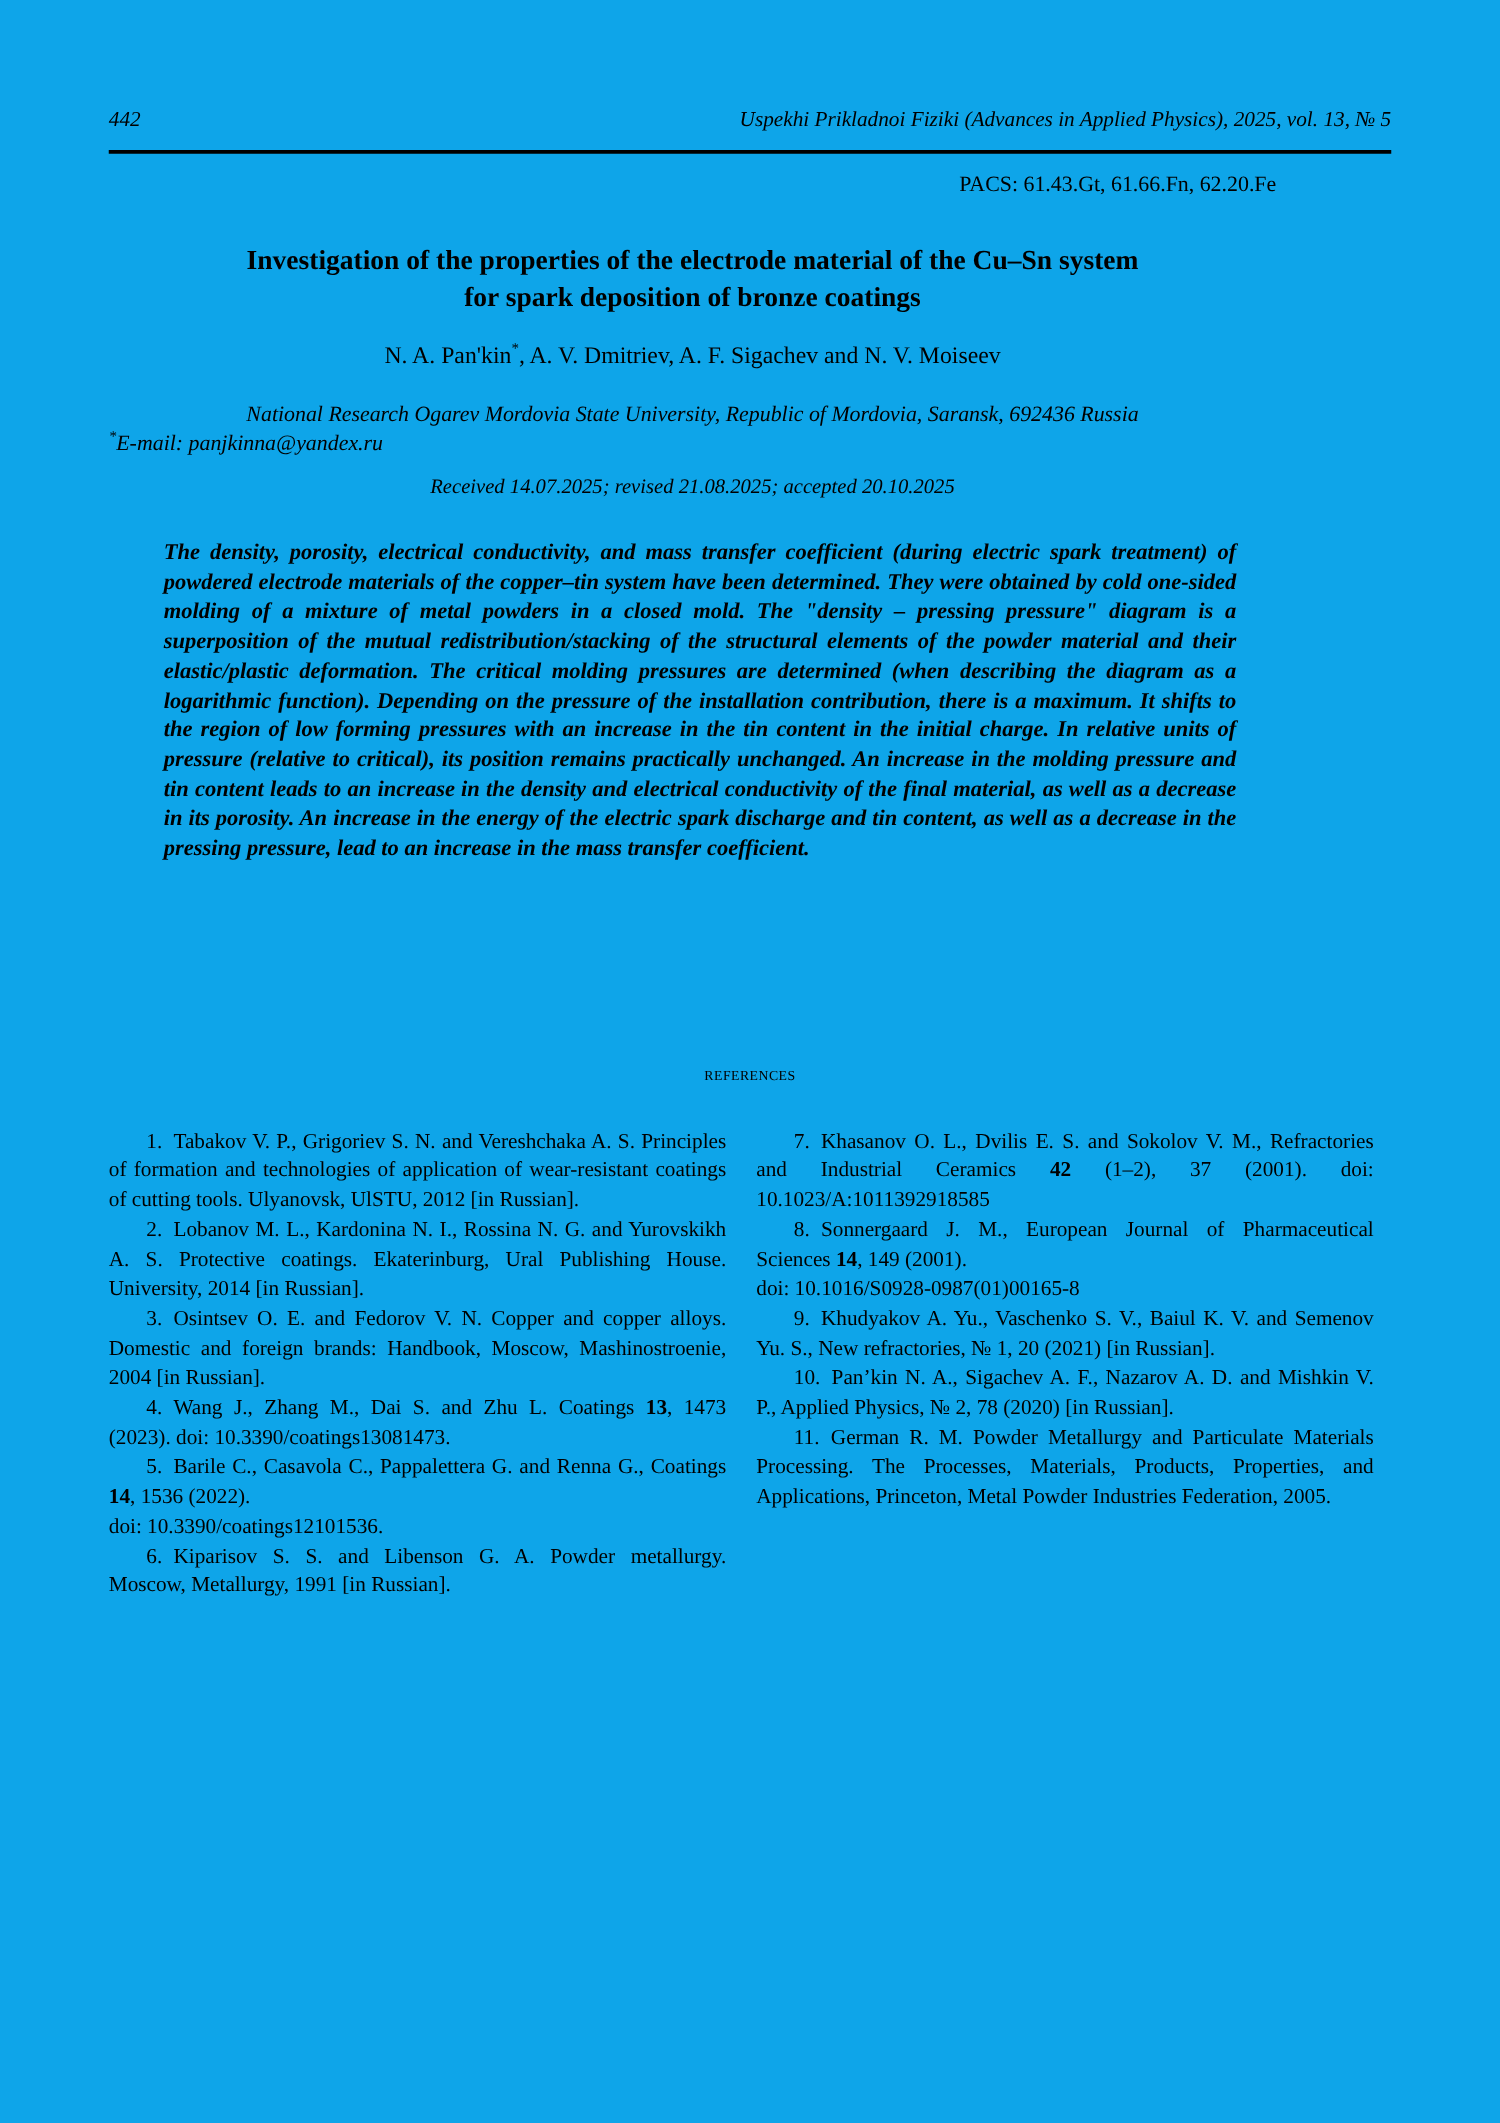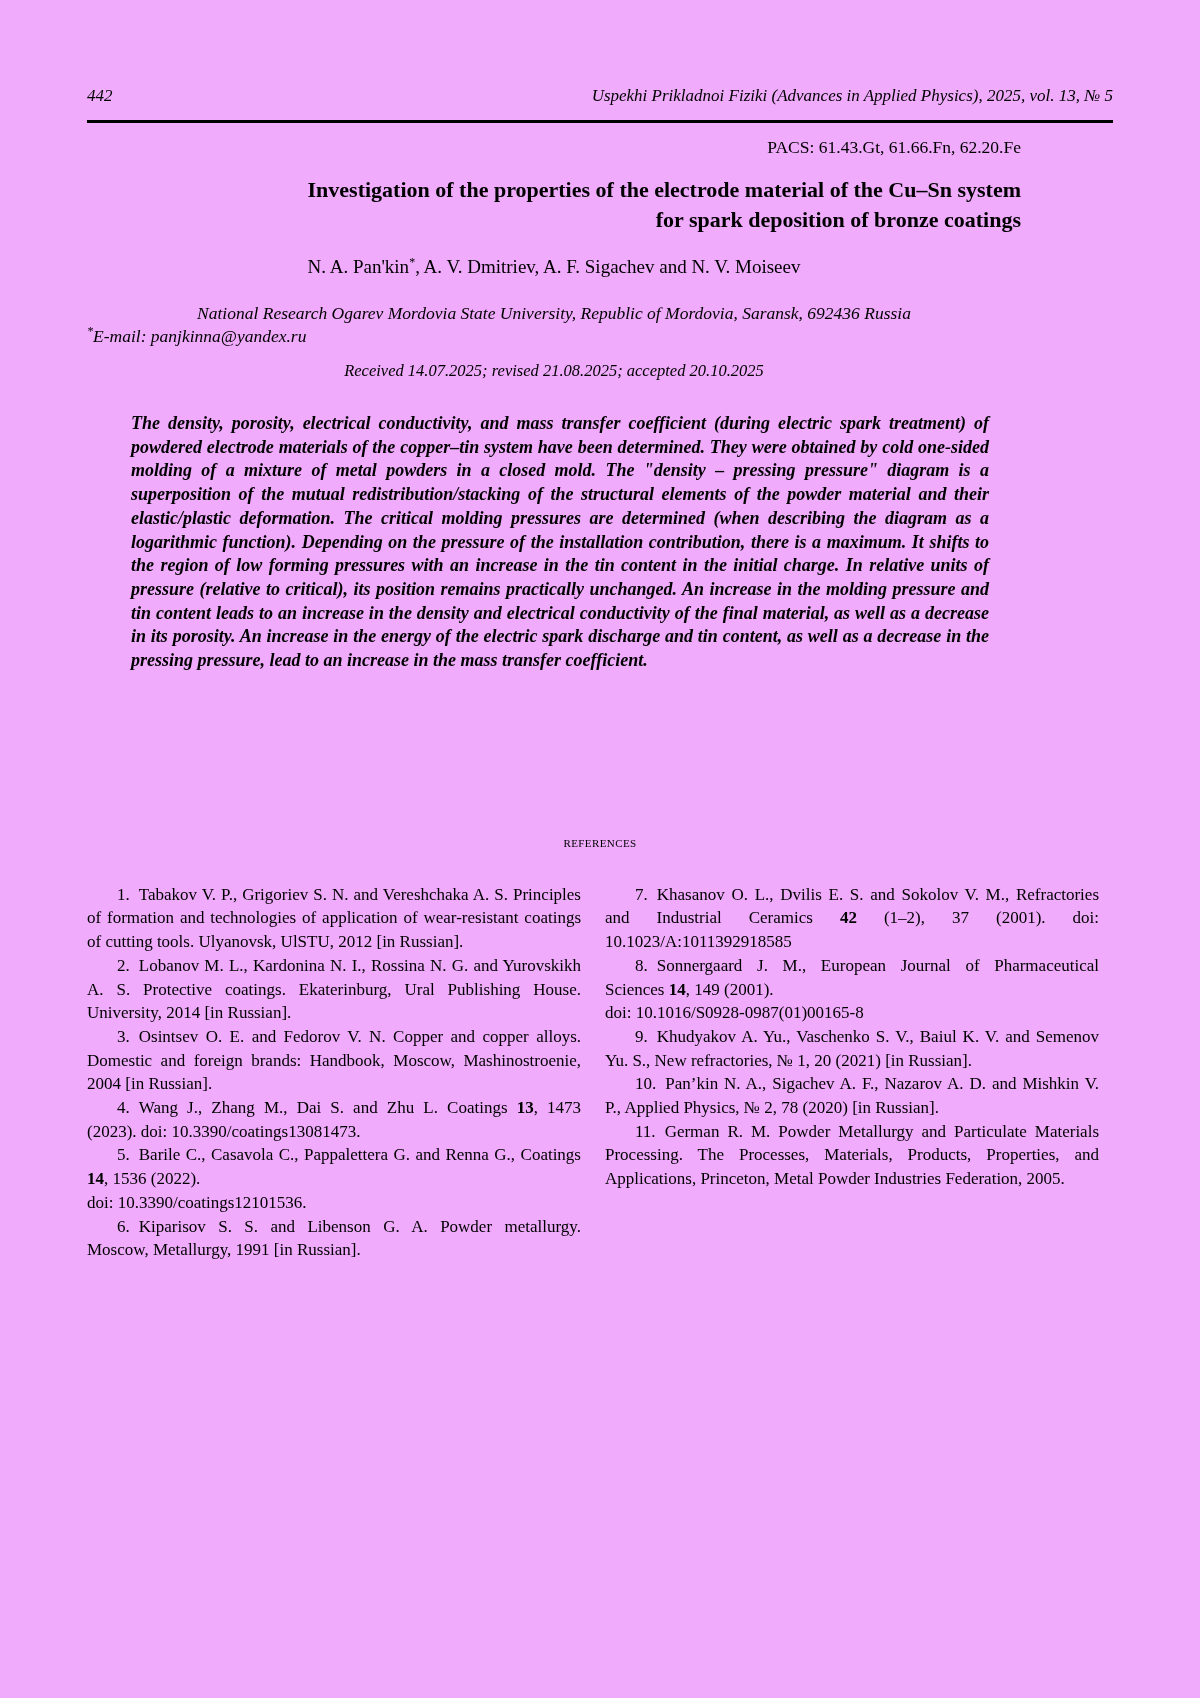--- a/index.html
+++ b/index.html
@@ -1,32 +1,32 @@
 <!DOCTYPE html>
 <html><head>
 <meta charset="utf-8">
 <style>
   html,body{margin:0;padding:0;background:#ffffff;}
   .page{
-    width:1200px;height:1698px;background:#f0abfc;color:#000;
+    width:1200px;height:1698px;background:#0ea5e9;color:#000;
     font-family:"Liberation Serif","DejaVu Serif",serif;
     position:relative;overflow:hidden;
   }
   .content{margin:0 87px;width:1026px;}
 
   .runhead{
     padding-top:86px;display:flex;justify-content:space-between;align-items:flex-end;
     font-style:italic;font-size:17px;line-height:19px;
   }
   .rule{height:3px;background:#000;margin-top:15px;}
   .pacs{text-align:right;font-size:17.5px;margin-top:14px;padding-right:92px;}
 
   .shift{padding-right:92px;}
 
-  .title{margin:17px 0 0;text-align:right;font-weight:bold;font-size:22px;line-height:30px;}
+  .title{margin:35px 0 0;text-align:center;font-weight:bold;font-size:22px;line-height:30px;}
   .title .tl{display:block;}
 
   .authors{margin-top:20px;text-align:center;font-size:19px;line-height:24px;}
   sup{font-size:12px;line-height:0;}
 
   .affil{margin-top:23px;text-align:center;font-style:italic;font-size:17.5px;line-height:22px;}
   .email{text-align:left;font-style:italic;font-size:17.5px;line-height:22px;margin-top:1px;}
   .received{margin-top:13px;text-align:center;font-style:italic;font-size:16.5px;line-height:21px;}
 
   .abstract{

